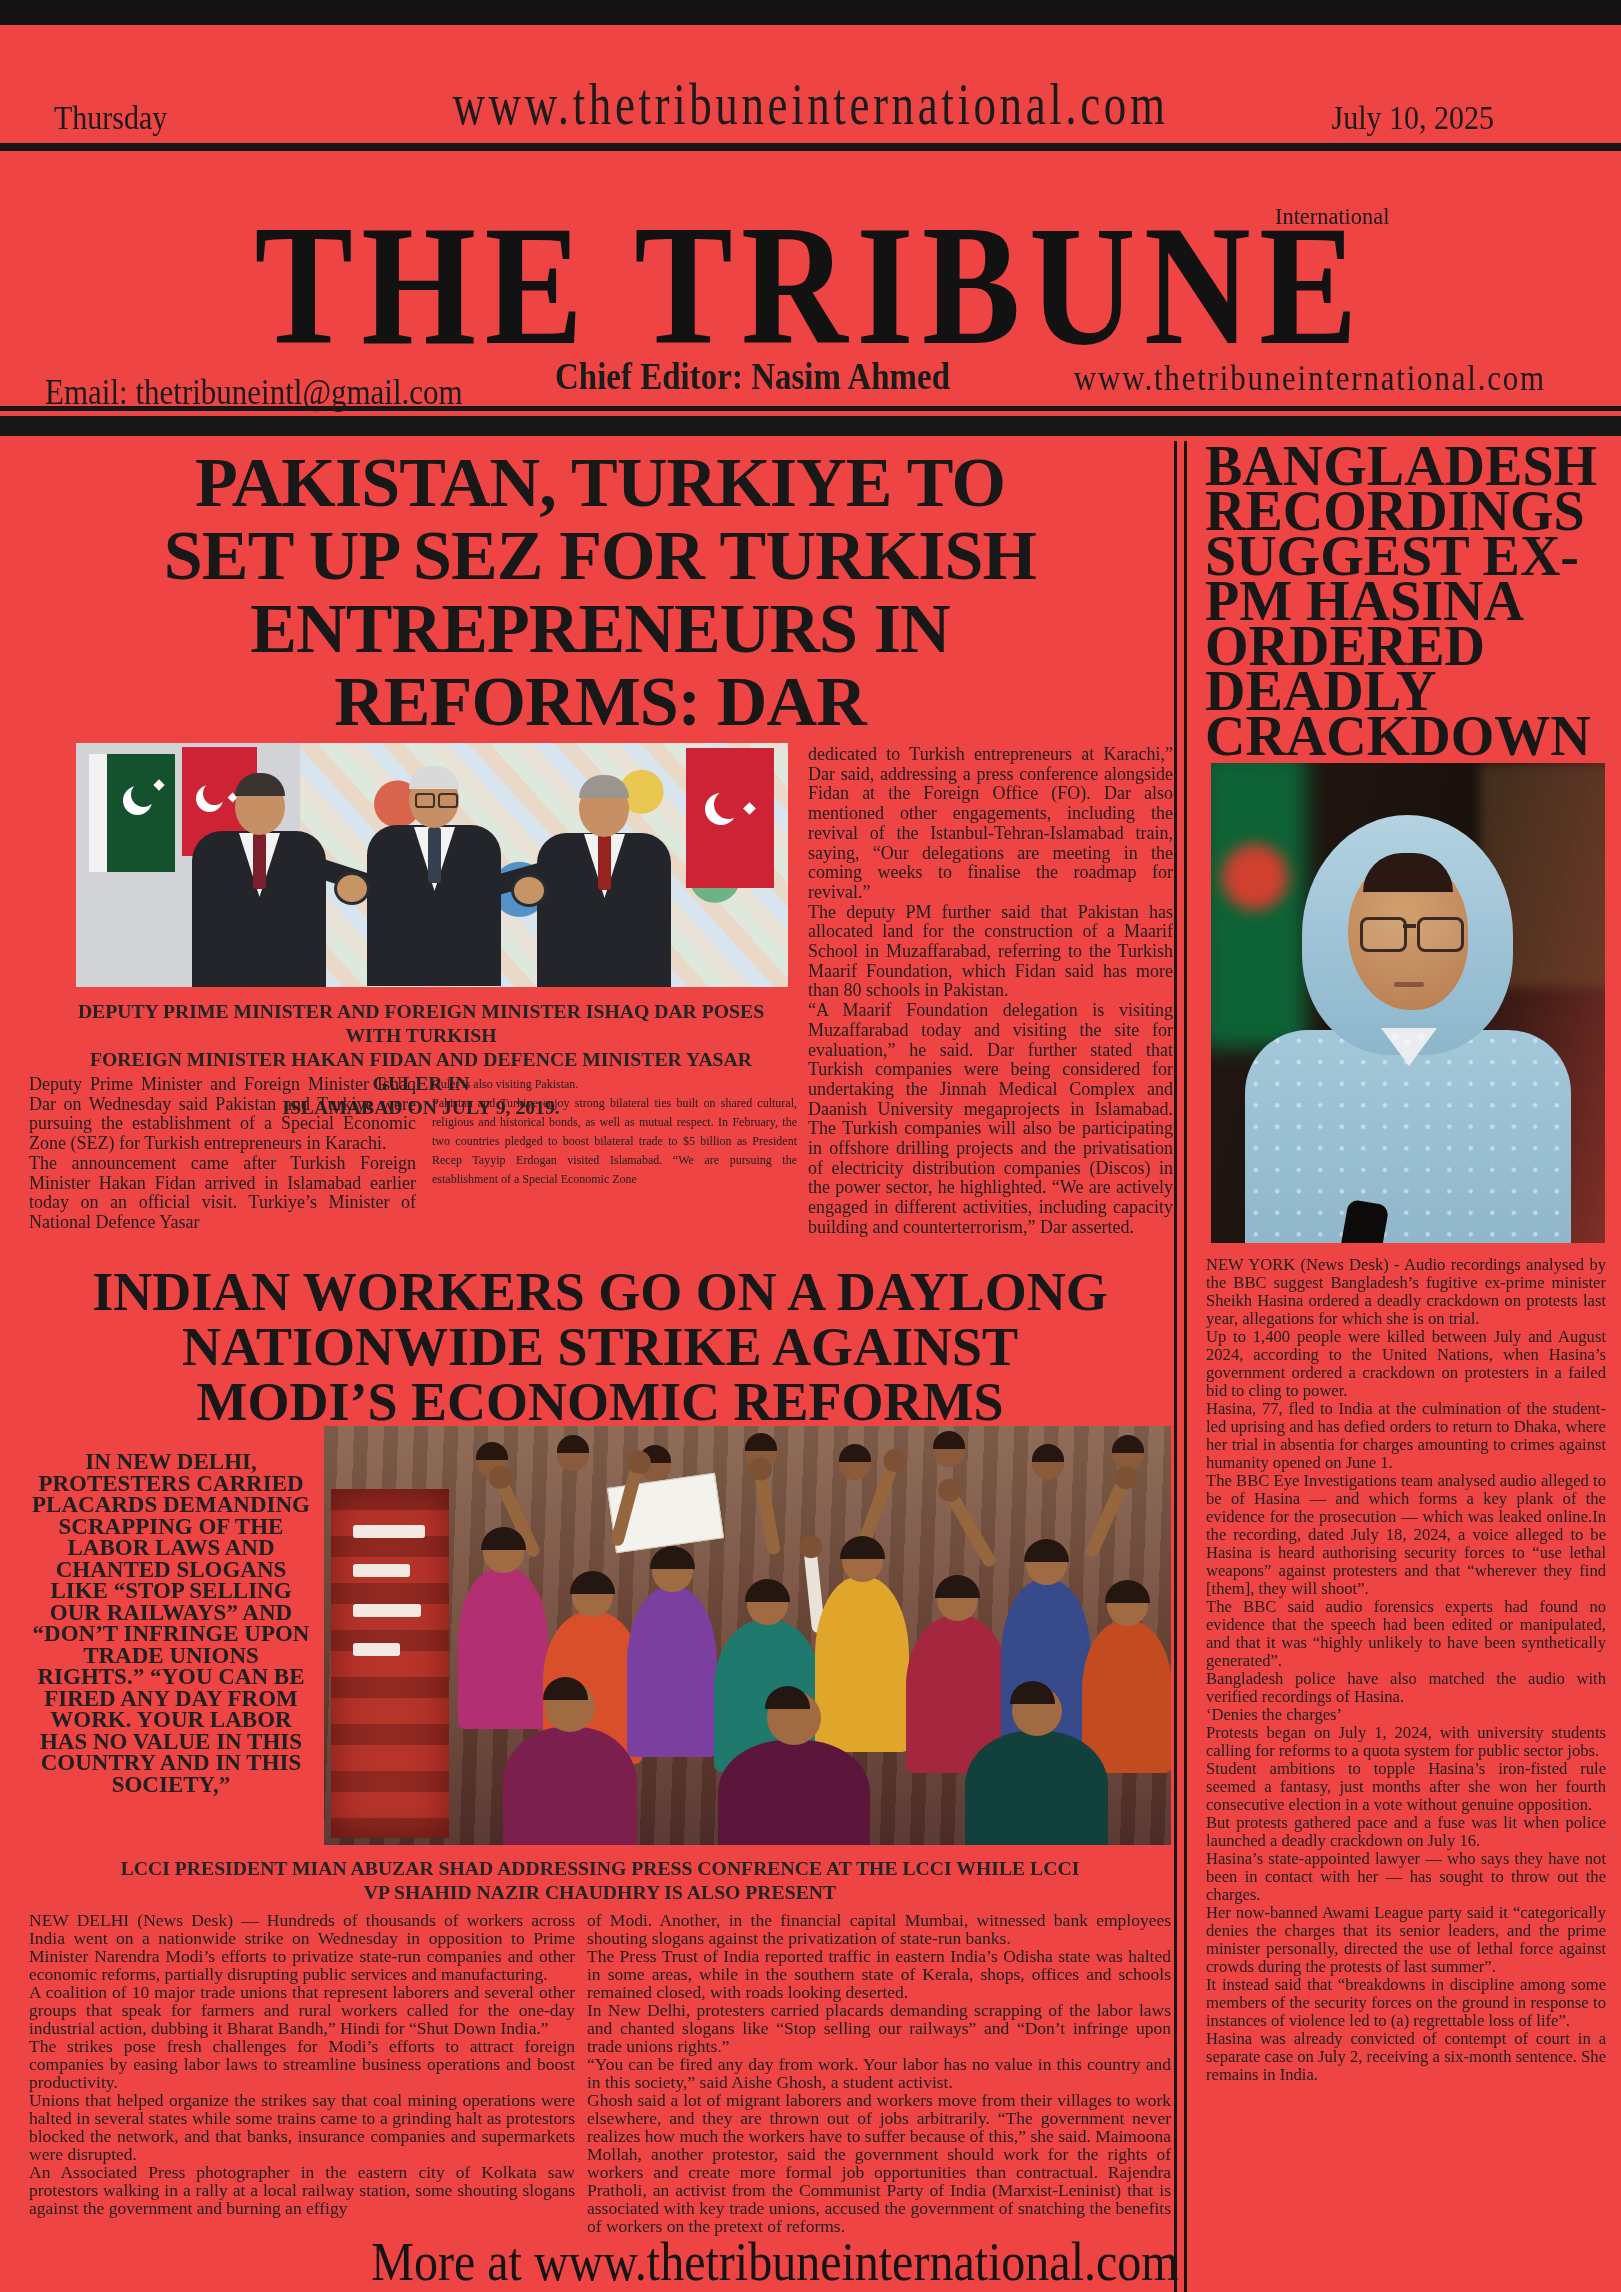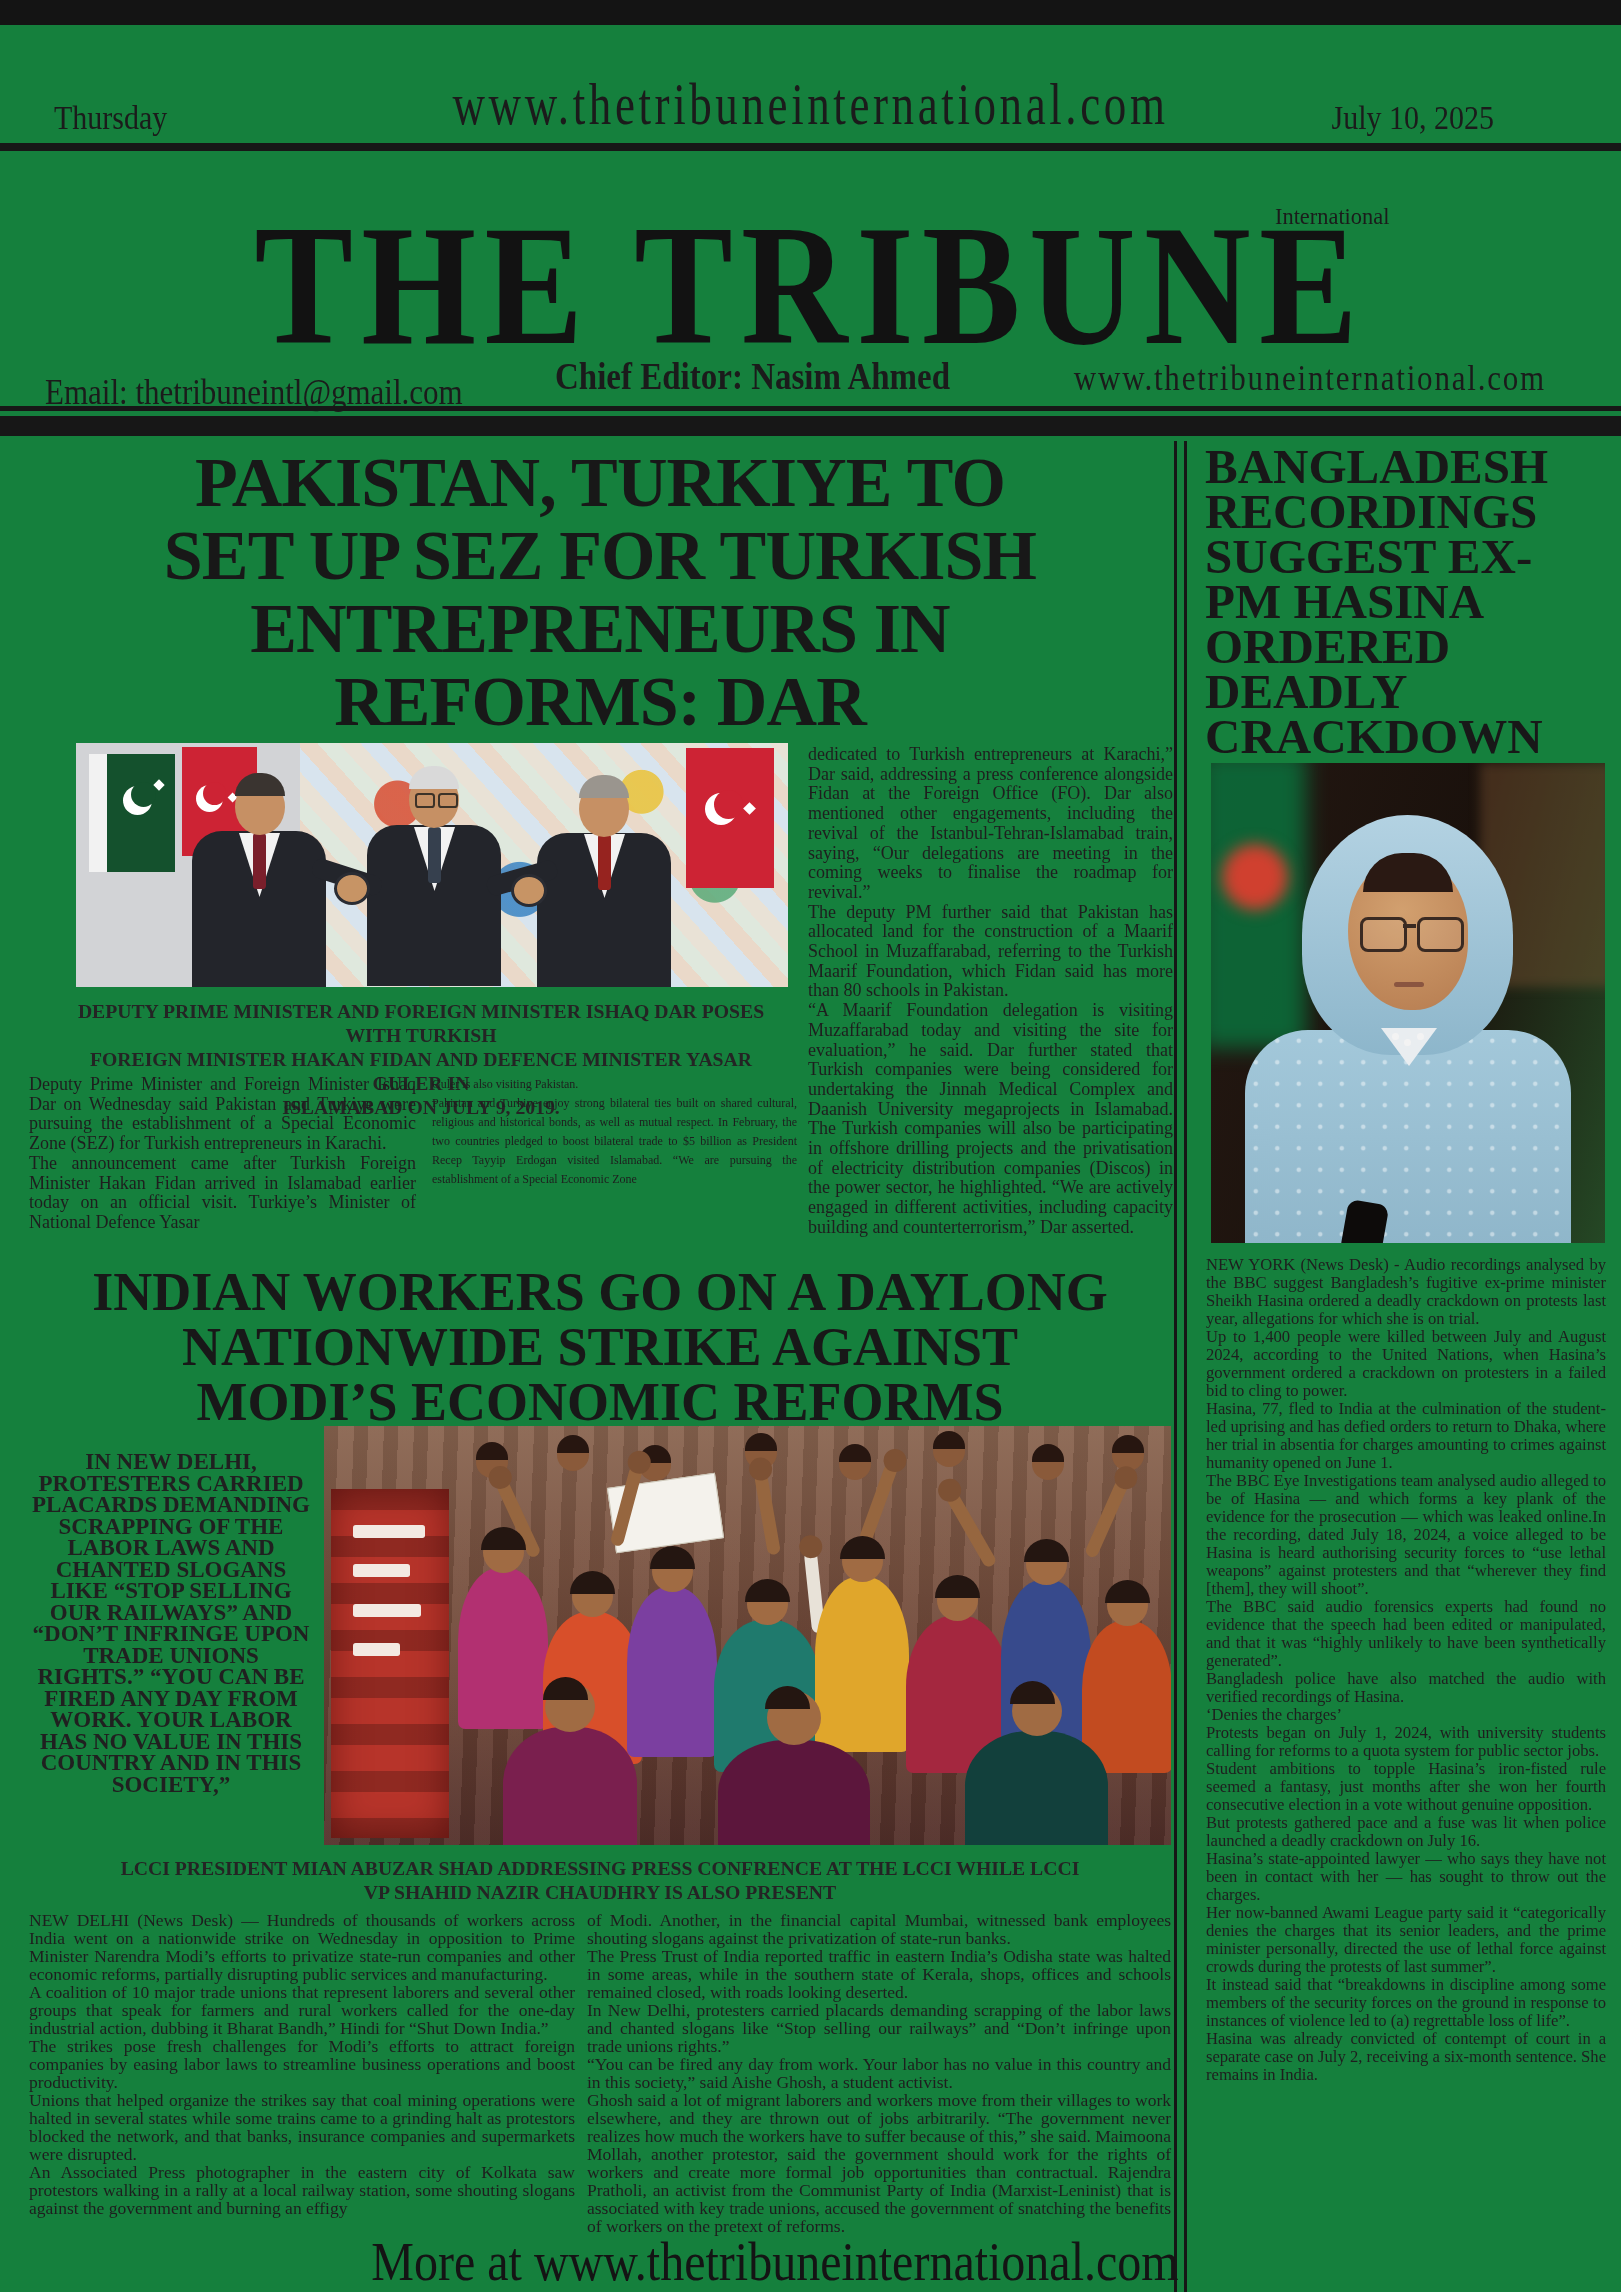--- a/index.html
+++ b/index.html
@@ -1,16 +1,16 @@
 <!DOCTYPE html>
 <html style="font-size:14.3px"><head>
 <meta charset="utf-8">
 <style>
   html,body{margin:0;padding:0;background:#e8e8e8;}
-  #page{position:relative;width:1621px;height:2293px;background:#15803d;overflow:hidden;
+  #page{position:relative;width:1621px;height:2293px;background:#ef4444;overflow:hidden;
         font-family:"Liberation Serif", serif;color:#1b1b1b;}
   .abs{position:absolute;}
   .rule{position:absolute;left:0;width:1621px;background:#171717;}
   .stretch{display:inline-block;transform:scaleY(1.3);transform-origin:center 70%;}
   .stretch2{display:inline-block;transform:scaleY(1.15);transform-origin:center 70%;}
   .colbody{position:absolute;text-align:justify;white-space:pre-line;color:#1e1e1e;}
   .headline{position:absolute;font-weight:700;text-align:center;white-space:pre-line;color:#181818;}
   .caption{position:absolute;text-align:center;white-space:pre-line;color:#242424;font-weight:600;}
   
   .photo{position:absolute;overflow:hidden;background:#cfcfcf;}
@@ -294,21 +294,21 @@
 A coalition of 10 major trade unions that represent laborers and several other groups that speak for farmers and rural workers called for the one-day industrial action, dubbing it Bharat Bandh,” Hindi for “Shut Down India.”
 The strikes pose fresh challenges for Modi’s efforts to attract foreign companies by easing labor laws to streamline business operations and boost productivity.
 Unions that helped organize the strikes say that coal mining operations were halted in several states while some trains came to a grinding halt as protestors blocked the network, and that banks, insurance companies and supermarkets were disrupted.
 An Associated Press photographer in the eastern city of Kolkata saw protestors walking in a rally at a local railway station, some shouting slogans against the government and burning an effigy</div>
   <div class="colbody" style="left:587px;top:1911px;width:584px;font-size:17.5px;line-height:18px;">of Modi. Another, in the financial capital Mumbai, witnessed bank employees shouting slogans against the privatization of state-run banks.
 The Press Trust of India reported traffic in eastern India’s Odisha state was halted in some areas, while in the southern state of Kerala, shops, offices and schools remained closed, with roads looking deserted.
 In New Delhi, protesters carried placards demanding scrapping of the labor laws and chanted slogans like “Stop selling our railways” and “Don’t infringe upon trade unions rights.”
 “You can be fired any day from work. Your labor has no value in this country and in this society,” said Aishe Ghosh, a student activist.
 Ghosh said a lot of migrant laborers and workers move from their villages to work elsewhere, and they are thrown out of jobs arbitrarily. “The government never realizes how much the workers have to suffer because of this,” she said. Maimoona Mollah, another protestor, said the government should work for the rights of workers and create more formal job opportunities than contractual. Rajendra Pratholi, an activist from the Communist Party of India (Marxist-Leninist) that is associated with key trade unions, accused the government of snatching the benefits of workers on the pretext of reforms.</div>
 
-  <div class="headline" style="left:1205px;top:444px;width:412px;font-size:49px;line-height:45px;text-align:left;">BANGLADESH
+  <div class="headline" style="left:1205px;top:444px;width:412px;font-size:56px;line-height:45px;text-align:left;">BANGLADESH
 RECORDINGS
 SUGGEST EX-
 PM HASINA
 ORDERED
 DEADLY
 CRACKDOWN</div>
 
   <div id="photo3" class="photo" style="left:1211px;top:763px;width:394px;height:480px;">
     <div class="flagblur"></div>
     <div class="flagdot"></div>

